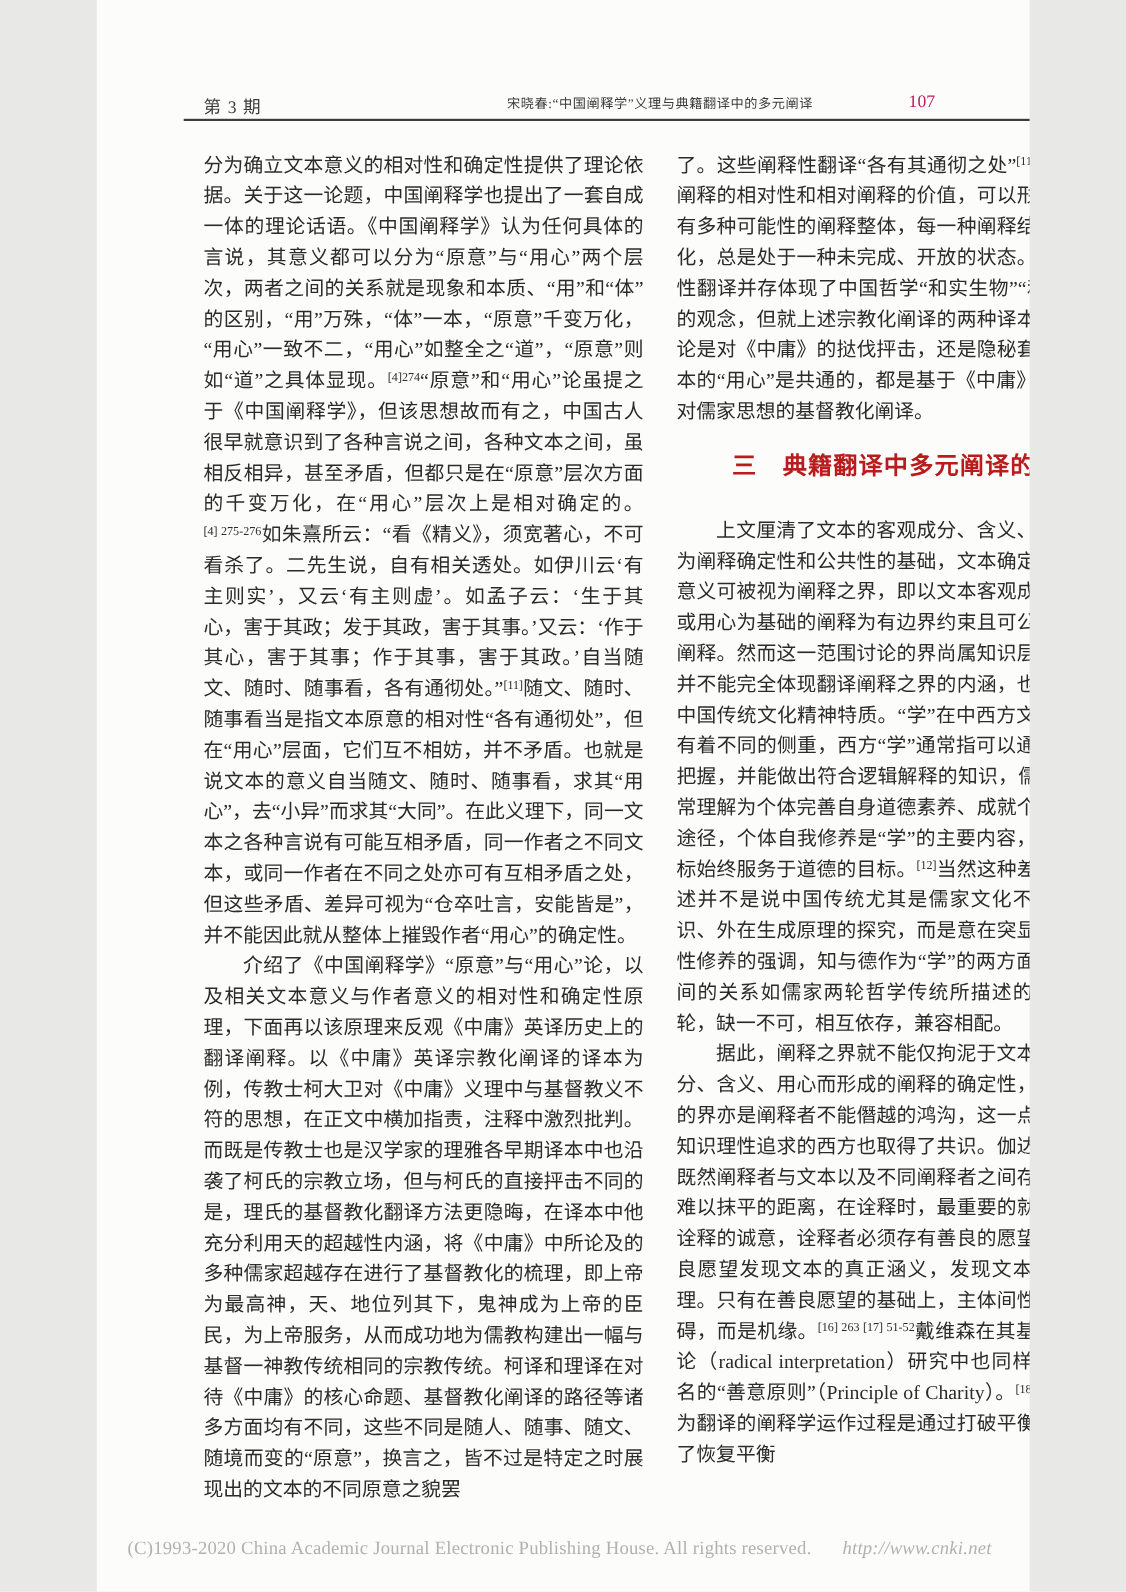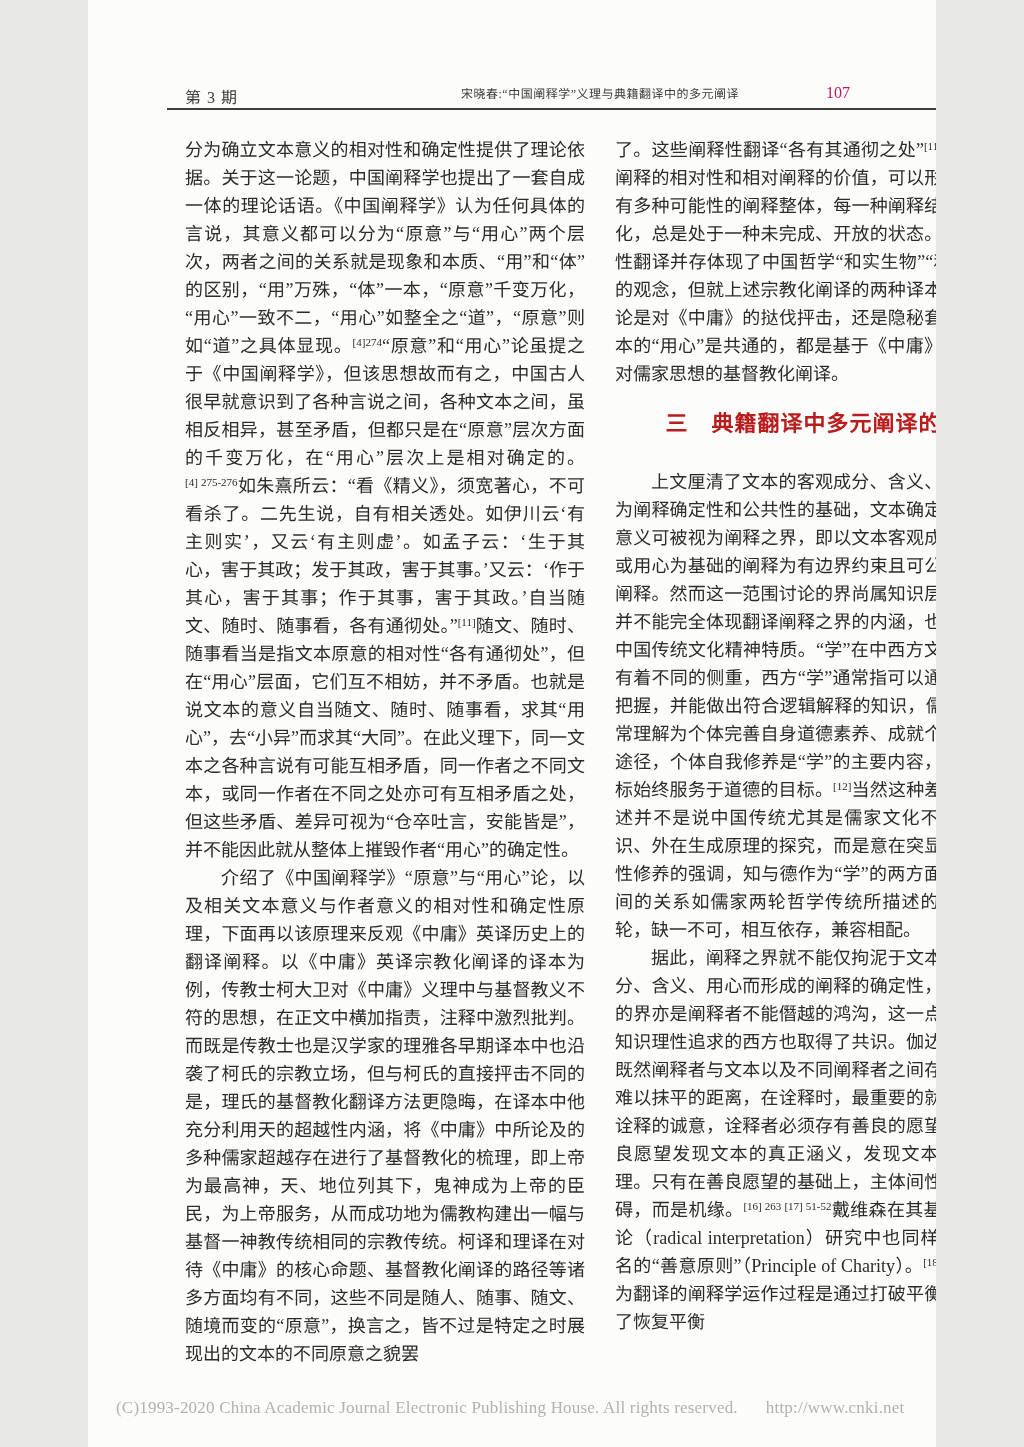--- a/index.html
+++ b/index.html
@@ -39,21 +39,21 @@
     text-align:center; text-indent:0;
     margin:22px 0 30px 0; color:#b91c1c;
     letter-spacing:1px;
   }
   
   .footer {
     position:absolute; left:28px; top:1398px; width:968px;
     font-size:17px; color:#b3b1ac; letter-spacing:0.2px;
     white-space:nowrap;
   }
-  .footer .url { margin-left:28px; }
+  .footer .url { margin-left:28px;font-style:italic; }
 </style>
 </head>
 <body>
 
 <div class="page">
 
   <div class="hdr-issue">第 3 期</div>
   <div class="hdr-title">宋晓春:“中国阐释学”义理与典籍翻译中的多元阐译</div>
   <div class="hdr-pageno">107</div>
   <div class="hdr-rule"></div>

